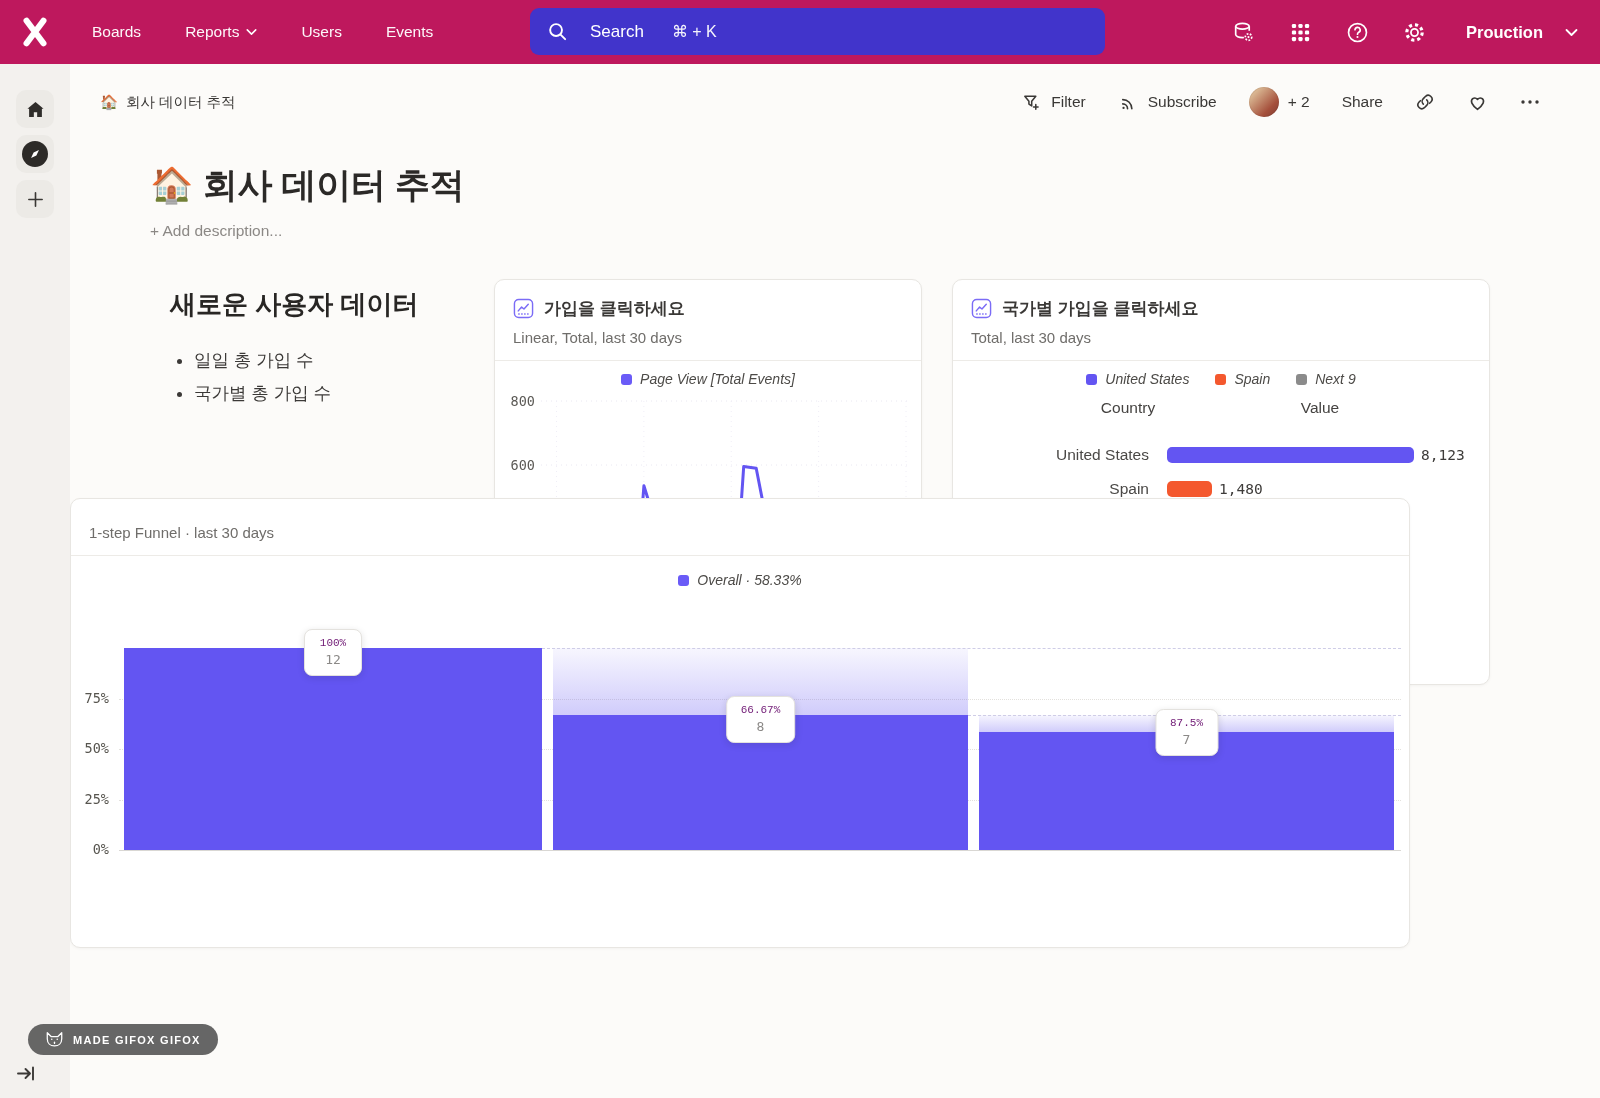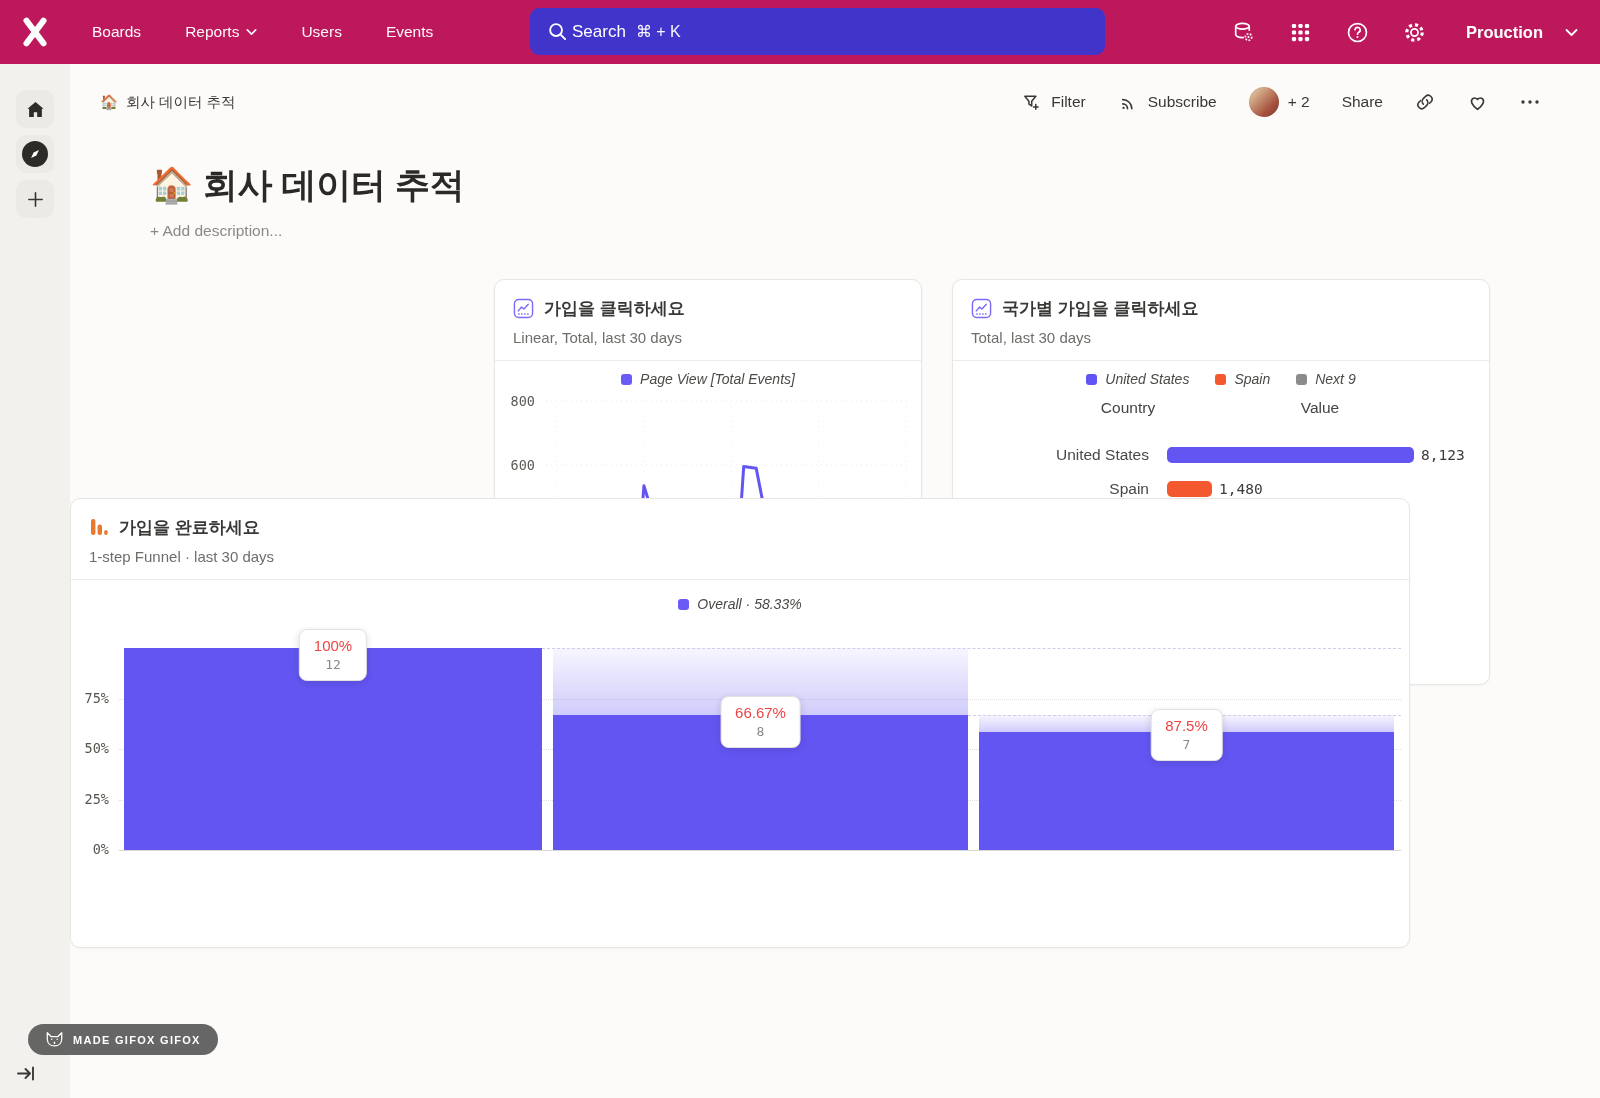--- a/index.html
+++ b/index.html
@@ -6,21 +6,21 @@
   html,body { width:1600px; height:1098px; overflow:hidden; background:#fbfaf8;
               font-family:"Liberation Sans", sans-serif; }
   .stage { position:relative; width:1600px; height:1098px; overflow:hidden; background:#fcfbf9; }
 
   
   .topnav { position:absolute; top:0; left:0; width:1600px; height:64px; background:#be185d; z-index:30; }
   .logo { position:absolute; left:18px; top:15px; width:34px; height:34px; display:flex; align-items:center; justify-content:center; cursor:pointer; }
   .nav-items { position:absolute; left:92px; top:0; height:64px; display:flex; align-items:center; gap:44px; }
   .nav-item { display:flex; align-items:center; gap:7px; color:rgba(255,255,255,.97); font-size:15.5px; font-weight:500; cursor:pointer; }
   .nav-search { position:absolute; left:530px; top:8px; width:575px; height:47px; background:#4134CB; border-radius:9px;
-                display:flex; align-items:center; padding:0 17px; gap:4px; color:#ffffff; cursor:text; }
+                display:flex; align-items:center; padding:0 17px; gap:22px; color:#ffffff; cursor:text; }
   .nav-search .s-label { font-size:17px; }
   .nav-search .s-short { font-size:16px; margin-left:6px; opacity:.95; }
   .nav-right { position:absolute; right:22px; top:0; height:64px; display:flex; align-items:center; gap:31px; }
   .nav-icon-btn { width:26px; height:26px; display:flex; align-items:center; justify-content:center; cursor:pointer; }
   .project-switcher { display:flex; align-items:center; gap:22px; color:#fff; font-size:16.5px; font-weight:600; cursor:pointer; margin-left:8px; }
 
   
   .sidebar { position:absolute; left:0; top:64px; width:70px; height:1034px; background:#f3f1ee; z-index:10; }
   .side-btn { width:38px; height:38px; border-radius:10px; background:#eceae6; margin:7px auto 0; display:flex; align-items:center; justify-content:center; cursor:pointer; border:none; }
   .side-btn:first-child { margin-top:26px; }
@@ -70,21 +70,21 @@
   
   .funnel-plot { position:absolute; left:0; top:128px; width:1338px; height:300px; }
   .f-grid { position:absolute; left:48px; width:1282px; border-top:1px dotted #e3e1dd; }
   .f-base { position:absolute; left:48px; width:1282px; height:1px; background:#d9d7d3; }
   .f-ylab { position:absolute; left:0; width:38px; text-align:right; font-family:"DejaVu Sans Mono",monospace; font-size:13.5px; color:#57554f; }
   .f-bar { position:absolute; background:#6355F2; z-index:2; cursor:pointer; }
   .f-ghost { position:absolute; background:linear-gradient(180deg, rgba(99,85,242,.05), rgba(99,85,242,.30)); z-index:1; }
   .f-ref { position:absolute; border-top:1px dashed #cfcde7; z-index:1; }
   .f-box { position:absolute; transform:translateX(-50%); background:#fff; border:1px solid #e4e2de; border-radius:8px;
            box-shadow:0 2px 7px rgba(30,30,30,.13); padding:7px 14px 8px; text-align:center; z-index:3; min-width:58px; }
-  .f-box .pct { font-family:Liberation Sans, sans-serif; font-size:15px; color:#ef4444; }
+  .f-box .pct { font-family:Liberation Mono, monospace; font-size:11px; color:#701a75; }
   .f-box .cnt { font-family:"DejaVu Sans Mono",monospace; font-size:13px; color:#8b8987; margin-top:3px; }
 
   
   .gifox { position:absolute; left:28px; top:1024px; height:31px; display:flex; align-items:center; gap:9px; padding:0 17px;
            background:rgba(92,92,92,.94); border-radius:17px; color:#fff; font-size:11px; font-weight:700; letter-spacing:1.3px; z-index:40; cursor:pointer; }
 
   svg { display:block; }
 </style>
 </head>
 <body>
@@ -246,20 +246,27 @@
     <div class="title-block">
       <h1>
         <span>🏠</span>
         <span>회사 데이터 추적</span>
       </h1>
       <div class="add-desc">+ Add description...</div>
     </div>
 
     <section class="row1">
 
+      <div class="text-tile">
+        <h2>새로운 사용자 데이터</h2>
+        <ul id="tile-bullets">
+            <li>일일 총 가입 수</li>
+            <li>국가별 총 가입 수</li>
+          </ul>
+      </div>
 
       <article class="card line-card">
         <div class="card-head">
           <div class="card-title-row">
             <svg width="21" height="21" viewBox="0 0 22 22" fill="none" stroke="#7b6cf6" stroke-width="1.5">
               <rect x="1.5" y="1.5" width="19" height="19" rx="4.5"></rect>
               <path d="M5.5 13.5 L9 9.5 L11.5 11.5 L16 6.5" stroke-linecap="round" stroke-linejoin="round"></path>
               <path d="M6 16.8 H16" stroke-dasharray="0.5 2.6" stroke-linecap="round"></path>
             </svg>
             <span>가입을 클릭하세요</span>
@@ -376,28 +383,20 @@
             <div class="bar-row">
               <div class="c-label">Germany</div>
             </div>
           </div>
       </article>
 
     </section>
 
     <article class="card funnel-card">
       <div class="card-head">
-        <div class="card-title-row">
-          <svg width="20" height="20" viewBox="0 0 20 20" fill="#E8792E">
-            <rect x="2" y="2" width="4.4" height="16" rx="2.1"></rect>
-            <rect x="8.6" y="7.5" width="4.4" height="10.5" rx="2.1"></rect>
-            <rect x="15.2" y="13" width="3.4" height="5" rx="1.7"></rect>
-          </svg>
-          <span>가입을 완료하세요</span>
-        </div>
         <div class="card-sub">1-step Funnel · last 30 days</div>
       </div>
       <div class="divider"></div>
       <div class="legend" id="funnel-legend" style="margin-top:14px;">
           <span class="legend-item">
             <span class="legend-sq" style="background: rgb(106, 91, 247);"></span>
             <span>Overall · 58.33%</span>
           </span>
         </div>
       <div class="funnel-plot" id="funnel-plot">

